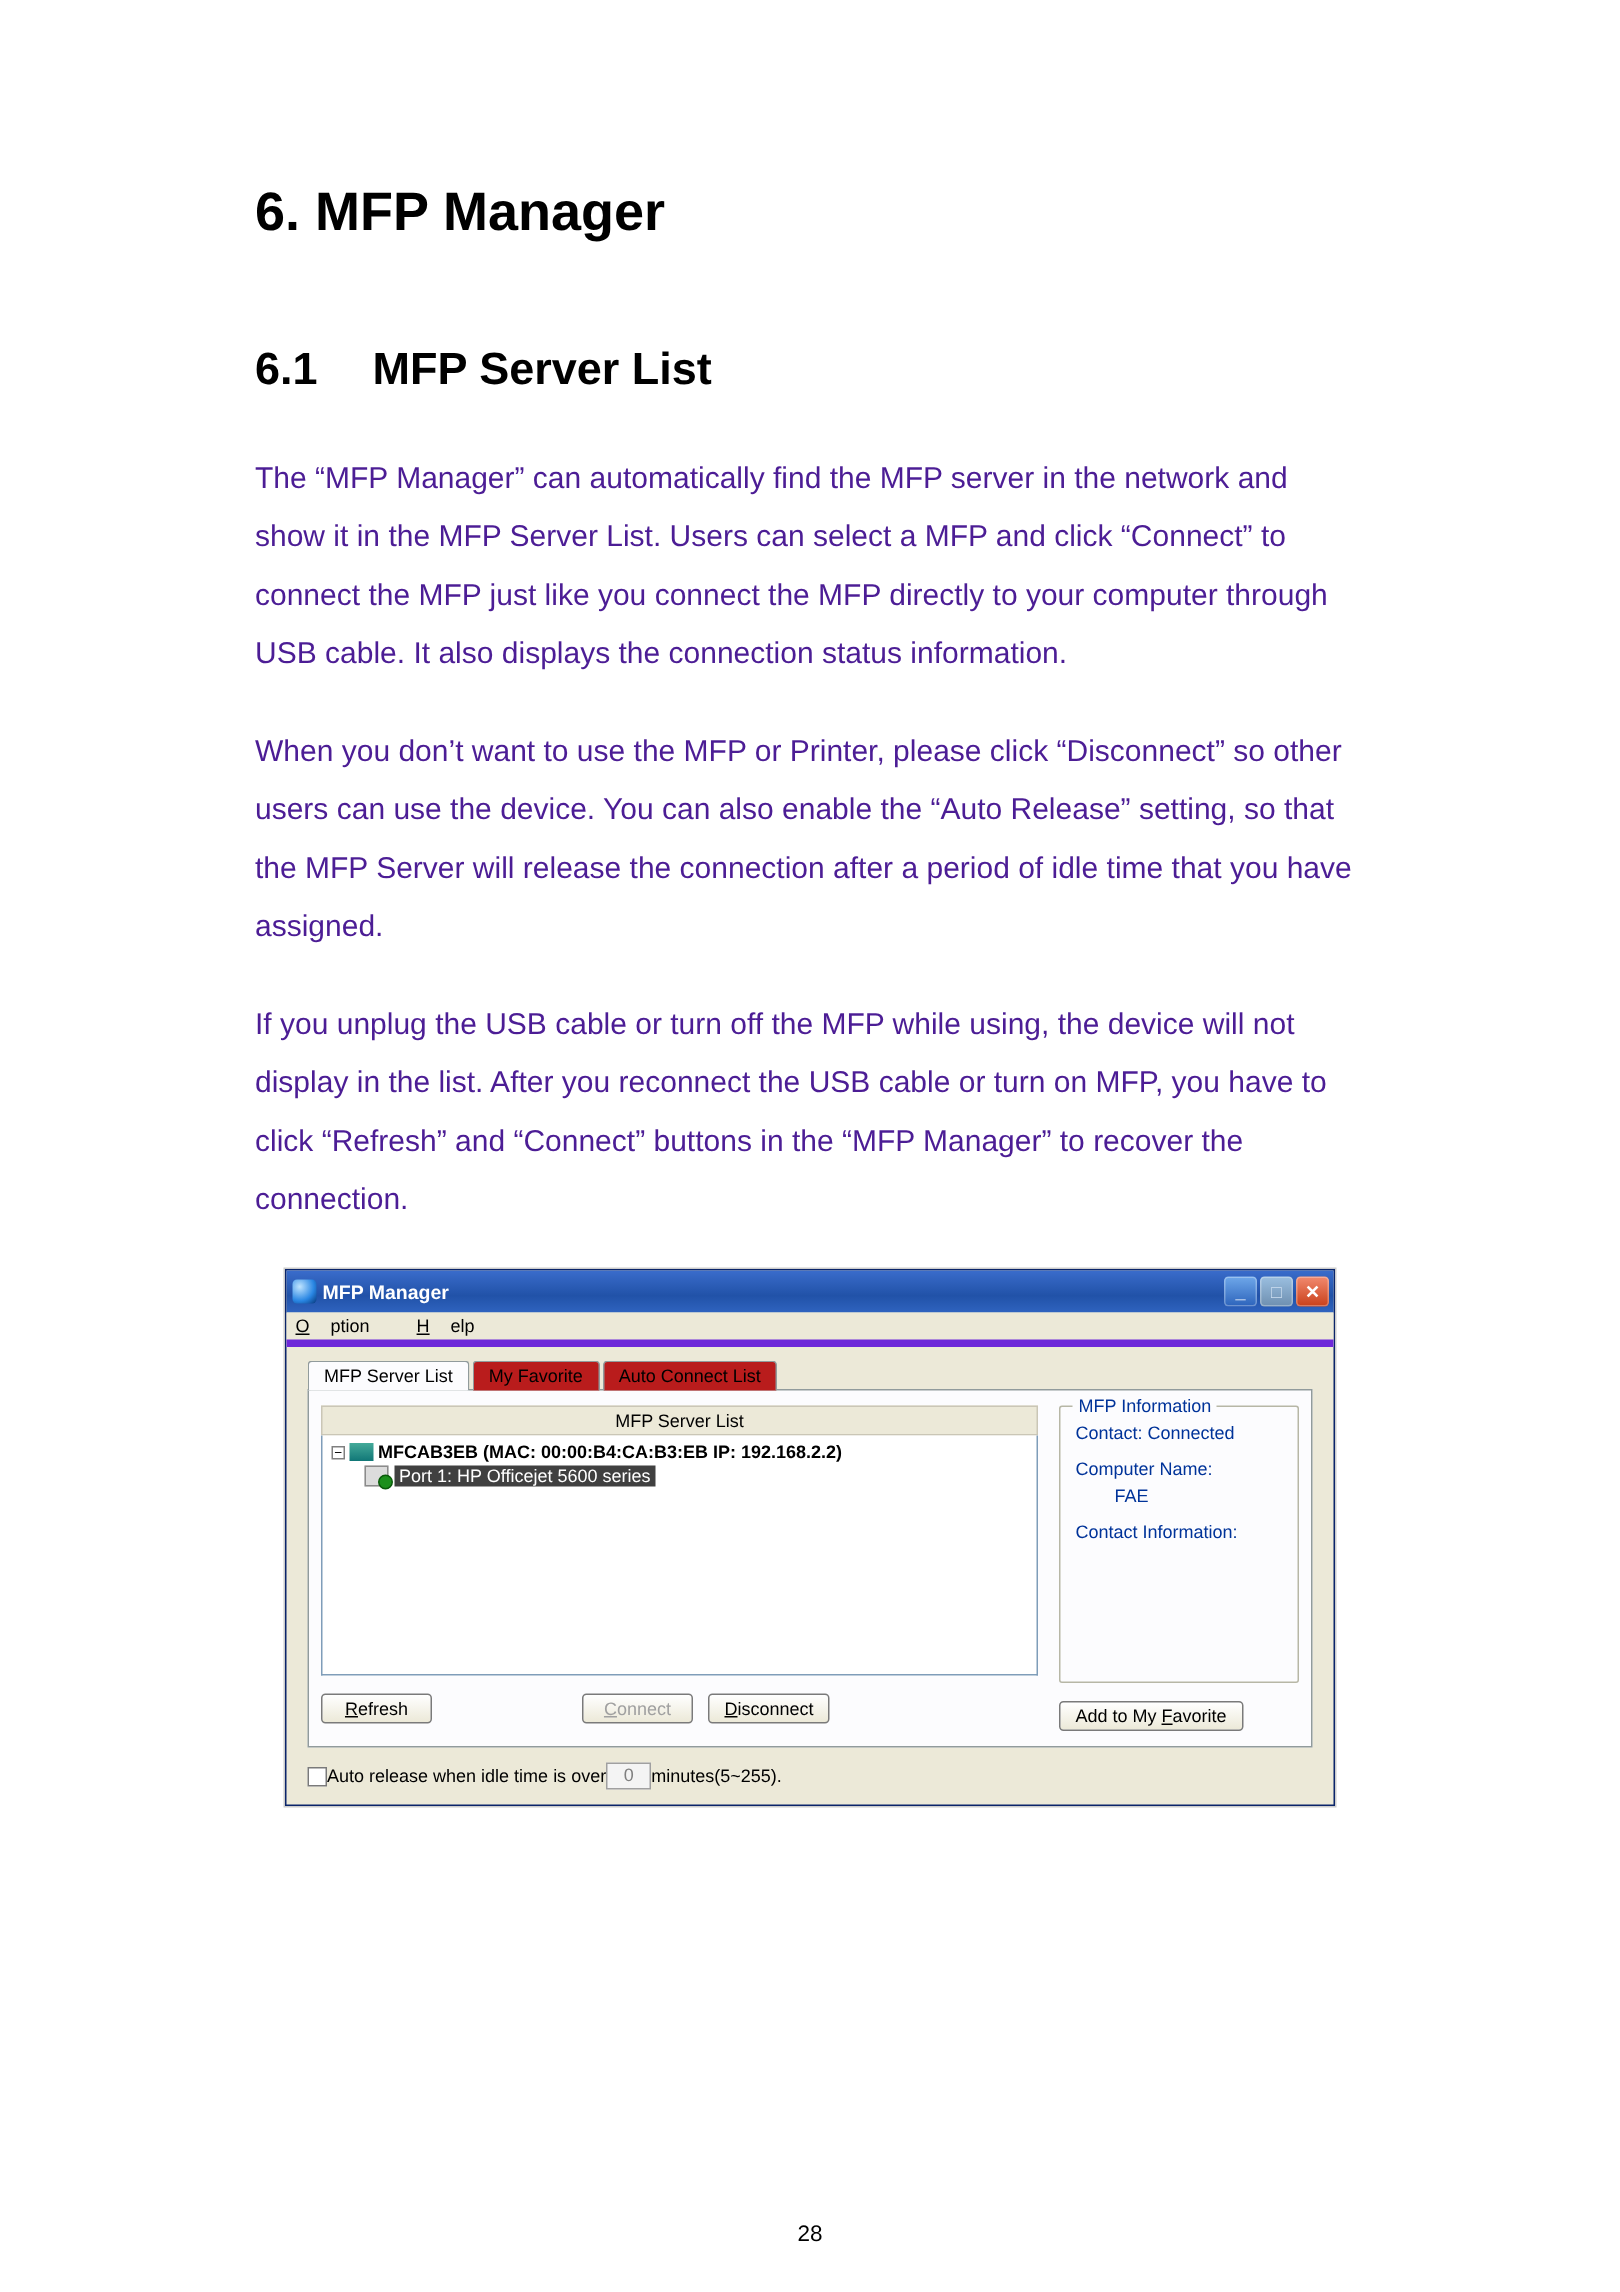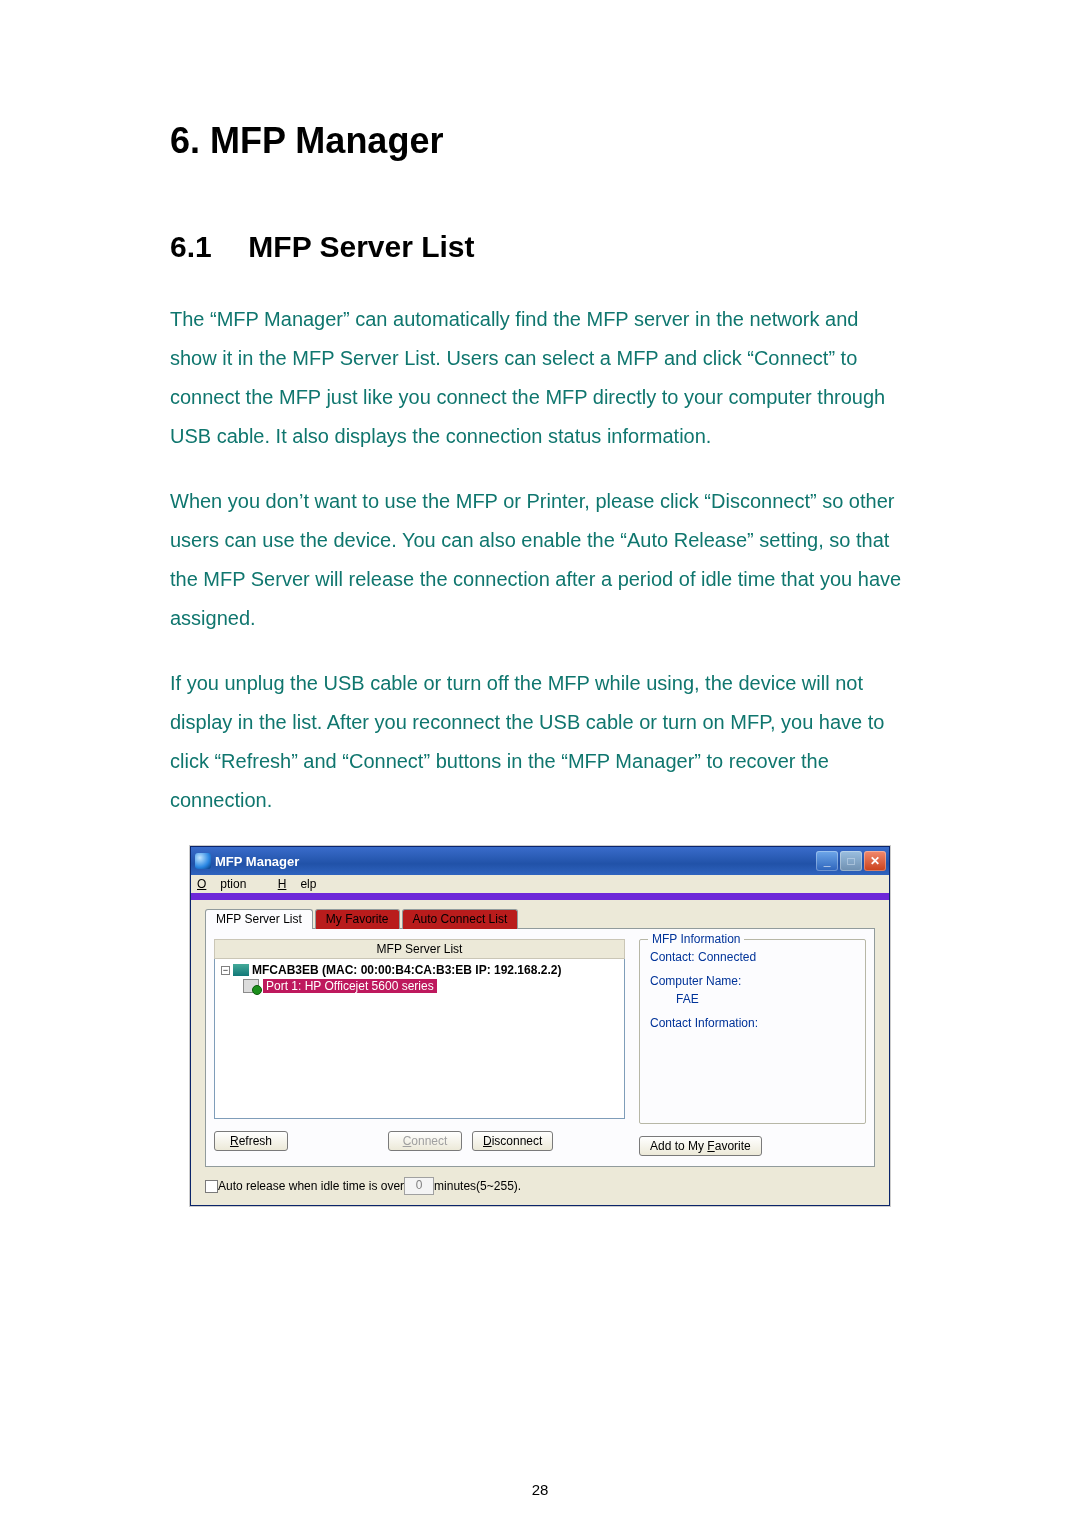--- a/index.html
+++ b/index.html
@@ -19,21 +19,21 @@
     .heading-2 {
       font-size: 30px;
       font-weight: bold;
       margin-bottom: 36px;
     }
     .heading-2 .num { display: inline-block; width: 70px; margin-top: 40px; }
     .para {
       font-size: 20px;
       line-height: 1.95;
       margin-bottom: 26px;
-      color: #0f766e;
+      color: #4c1d95;
     }
     .page-number {
       position: absolute;
       bottom: 30px;
       left: 0; right: 0;
       text-align: center;
       font-size: 15px;
     }
     
     .dialog-wrap {
@@ -74,21 +74,21 @@
       box-shadow: inset 0 0 0 1px rgba(255,255,255,0.3);
     }
     .winbtn.min { background: linear-gradient(180deg,#6fa8ea,#2c63bb); color:#fff; }
     .winbtn.max { background: linear-gradient(180deg,#9bbfe0,#6e8fb0); color:#cddef0; }
     .winbtn.close { background: linear-gradient(180deg,#f28a6f,#c9401a); color:#fff; }
     .menubar {
       background: #ece9d8;
       padding: 2px 6px;
       font-size: 12px;
       color: #000;
-      border-bottom: 7px solid #6d28d9;
+      border-bottom: 5px solid #6d28d9;
     }
     .menubar span { margin-right: 14px; }
     .menubar .mnem { text-decoration: underline; }
     .body-area { padding: 8px 14px 10px 14px; }
     .tabstrip {
       display: flex;
       font-size: 12px;
       position: relative;
       top: 1px;
     }
@@ -106,21 +106,21 @@
       position: relative;
       z-index: 2;
     }
     .tab-panel {
       border: 1px solid #919b9c;
       background: #fcfcfe;
       padding: 10px 8px 10px 8px;
     }
     .cols { display: flex; gap: 14px; }
     .col-left { flex: 1; }
-    .col-right { width: 227px; }
+    .col-right { width: 160px; }
     .list-header {
       font-size: 12px;
       text-align: center;
       background: #ece9d8;
       border: 1px solid #cac6b6;
       padding: 2px 0;
     }
     .tree {
       border: 1px solid #7f9db9;
       border-top: none;
@@ -151,21 +151,21 @@
       position: relative;
     }
     .printer-icon::after {
       content:"";
       position:absolute; right:-4px; bottom:-3px;
       width: 8px; height: 8px; border-radius: 50%;
       background: #1c8f1c;
       border:1px solid #0a5a0a;
     }
     .port-sel {
-      background: #be185d;
+      background: #404040;
       color: #fff;
       padding: 0 3px;
     }
     .groupbox {
       border: 1px solid #b7b7a6;
       border-radius: 2px;
       padding: 10px 10px 12px 10px;
       font-size: 12px;
       color: #003399;
       height: 185px;

